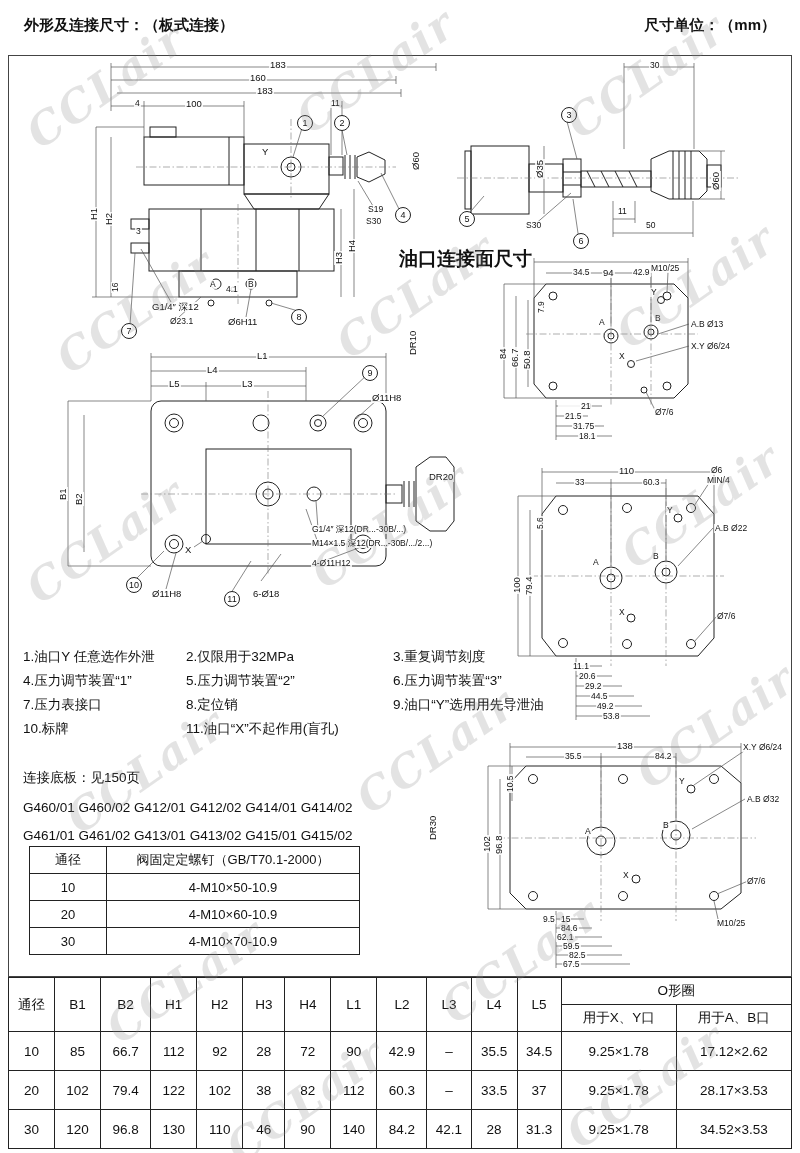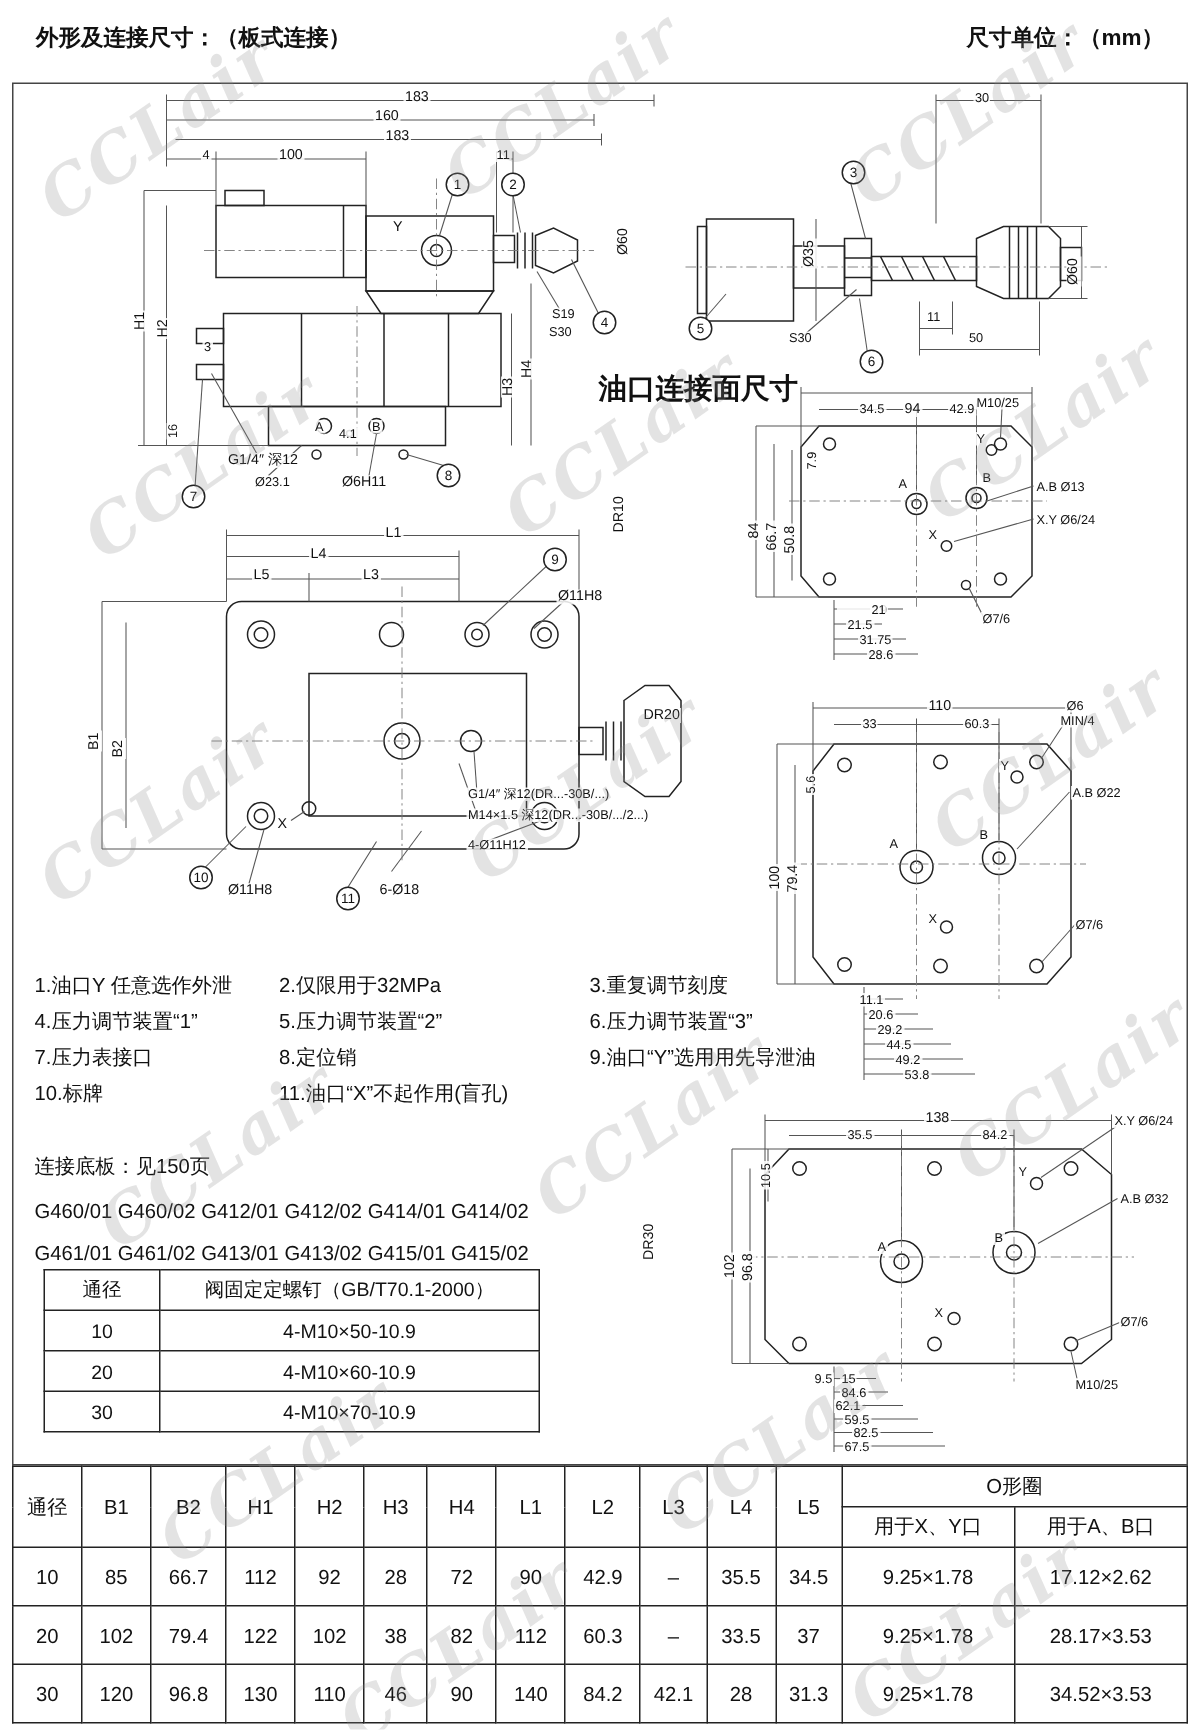--- a/index.html
+++ b/index.html
@@ -257,21 +257,21 @@
       <span class="dim small" style="left: 284px; top: 86px;">X.Y Ø6/24</span>
       <span class="dim small" style="left: 212px; top: 96px;">X</span>
       <span class="dim" style="left: 92px; top: 104px; transform: rotate(-90deg);">84</span>
       <span class="dim" style="left: 104px; top: 112px; transform: rotate(-90deg);">66.7</span>
       <span class="dim" style="left: 116px; top: 114px; transform: rotate(-90deg);">50.8</span>
       <span class="dim small" style="left: 131px; top: 58px; transform: rotate(-90deg);">7.9</span>
       <span class="dim small" style="left: 152px; top: 146px; padding-left: 24px;">19</span>
       <span class="dim small" style="left: 174px; top: 146px;">21</span>
       <span class="dim small" style="left: 158px; top: 156px;">21.5</span>
       <span class="dim small" style="left: 166px; top: 166px;">31.75</span>
-      <span class="dim small" style="left: 172px; top: 176px;">28.6</span>
+      <span class="dim small" style="left: 172px; top: 176px;">18.1</span>
       <span class="dim small" style="left: 248px; top: 152px;">Ø7/6</span>
     </div>
 
   <div class="draw" style="left:47px;top:293px;width:420px;height:305px;">
     <svg viewBox="0 0 420 305">
       <g stroke="#222" fill="none" stroke-width="1">
         <rect x="95" y="52" width="235" height="165" rx="10"></rect>
         <circle cx="118" cy="74" r="9"></circle>
           <circle cx="118" cy="74" r="4.5"></circle>
         <circle cx="307" cy="74" r="9"></circle>

